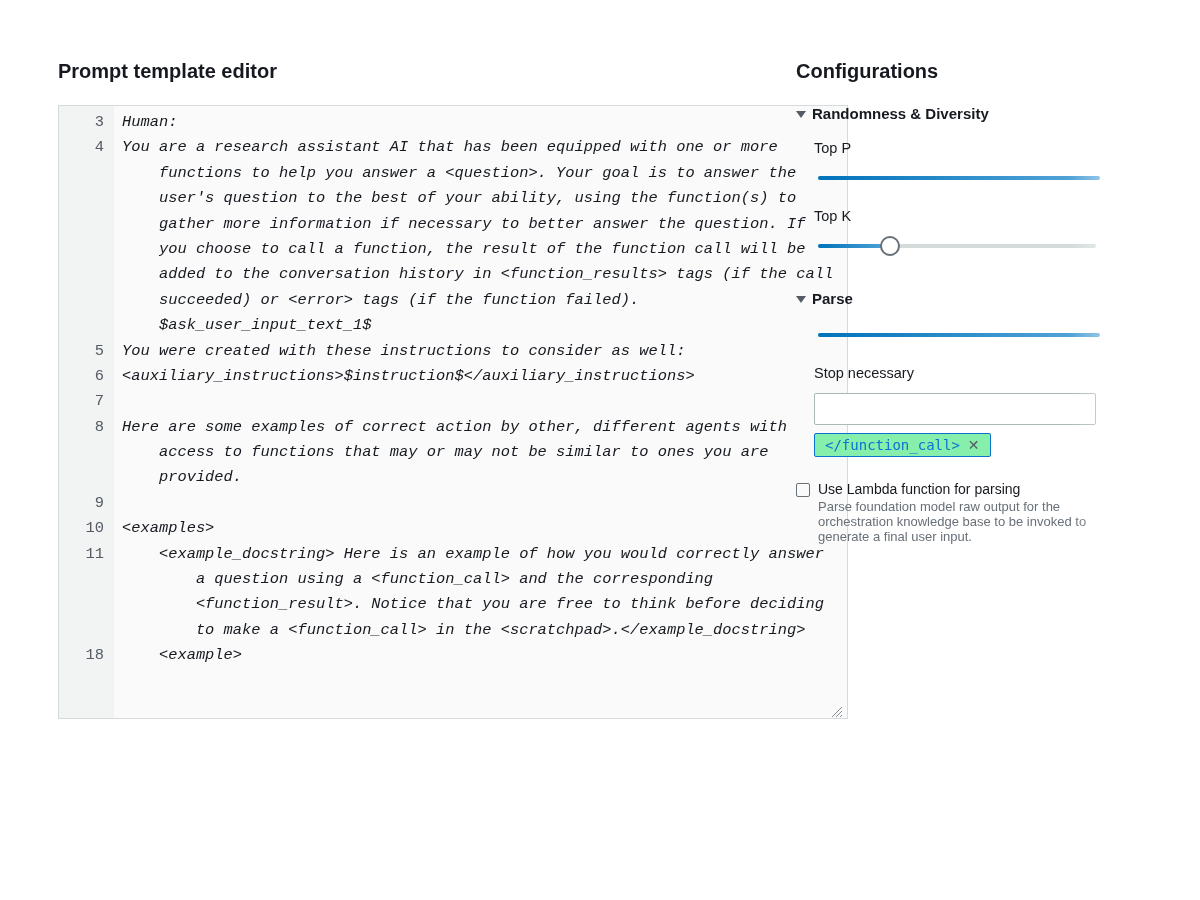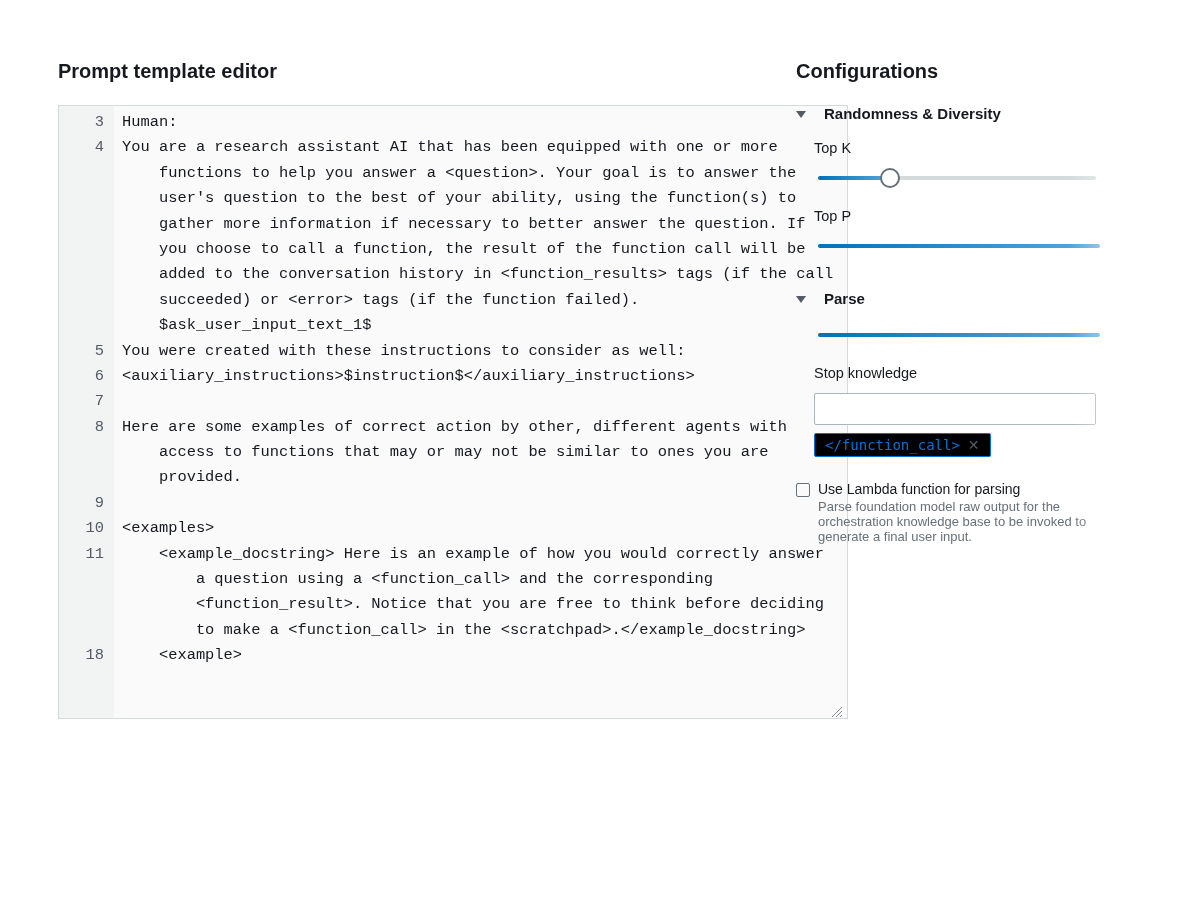--- a/index.html
+++ b/index.html
@@ -46,41 +46,42 @@
     user-select: none;
     padding-top: 4px;
   }
   .gutter div { height: 25.4px; }
   .code-body {
     flex: 1;
     padding: 4px 8px 4px 8px;
     color: #16191f;
     white-space: pre-wrap;
     word-break: break-word;
+    font-style: italic;
   }
   .resize-handle {
     position: absolute;
     right: 4px;
     bottom: 3px;
     width: 12px;
     height: 12px;
     color: #879196;
     font-size: 12px;
     cursor: nwse-resize;
   }
 
   .config-title {
     font-size: 20px;
     font-weight: 700;
     margin-bottom: 22px;
   }
   .section-head {
     display: flex;
     align-items: center;
-    gap: 18px;
+    gap: 6px;
     font-weight: 700;
     font-size: 15px;
     color: #16191f;
     margin-bottom: 18px;
     cursor: pointer;
   }
   .caret {
     width: 0; height: 0;
     border-left: 5px solid transparent;
     border-right: 5px solid transparent;
@@ -133,21 +134,21 @@
     border-radius: 2px;
     padding: 4px 8px;
     font-size: 14px;
     margin-bottom: 8px;
   }
   .chip {
     display: inline-flex;
     align-items: center;
     gap: 8px;
     border: 1px solid #0972d3;
-    background: #000000;
+    background: #86efac;
     color: #0972d3;
     padding: 3px 10px;
     font-size: 14px;
     border-radius: 2px;
     font-family: ui-monospace,monospace;
   }
   .chip .x { color:#545b64; cursor:pointer; font-family:-apple-system,sans-serif; }
   .checkbox-row {
     display: flex;
     gap: 8px;
@@ -219,52 +220,52 @@
   <div class="config-col">
     <div class="config-title">Configurations</div>
 
     <div class="section-head">
       <span class="caret"></span>
       <span>Randomness &amp; Diversity</span>
     </div>
 
 
     <div class="param">
+      <div class="param-label">Top P</div>
+      <div class="slider">
+        <div class="track"></div>
+        <div class="fill" style="width:100%"></div>
+      </div>
+    </div>
+
+    <div class="param">
       <div class="param-label">Top K</div>
       <div class="slider">
         <div class="track"></div>
         <div class="fill" style="width:27%"></div>
         <div class="thumb" style="left:calc(27% - 10px)"></div>
       </div>
     </div>
 
-    <div class="param">
-      <div class="param-label">Top P</div>
+    <div style="height:14px"></div>
+
+    <div class="section-head">
+      <span class="caret"></span>
+      <span>Parse</span>
+    </div>
+
+    <div class="param">
       <div class="slider">
         <div class="track"></div>
         <div class="fill" style="width:100%"></div>
       </div>
     </div>
 
-    <div style="height:14px"></div>
-
-    <div class="section-head">
-      <span class="caret"></span>
-      <span>Parse</span>
-    </div>
-
-    <div class="param">
-      <div class="slider">
-        <div class="track"></div>
-        <div class="fill" style="width:100%"></div>
-      </div>
-    </div>
-
-    <div class="param">
-      <div class="param-label">Stop knowledge</div>
+    <div class="param">
+      <div class="param-label">Stop necessary</div>
       <input class="text-input" type="text" value="" style="">
       <span class="chip">
         <span>&lt;/function_call&gt;</span>
         <span class="x">✕</span>
       </span>
     </div>
 
     <div class="checkbox-row">
       <div class="checkbox"></div>
       <div class="check-text">

